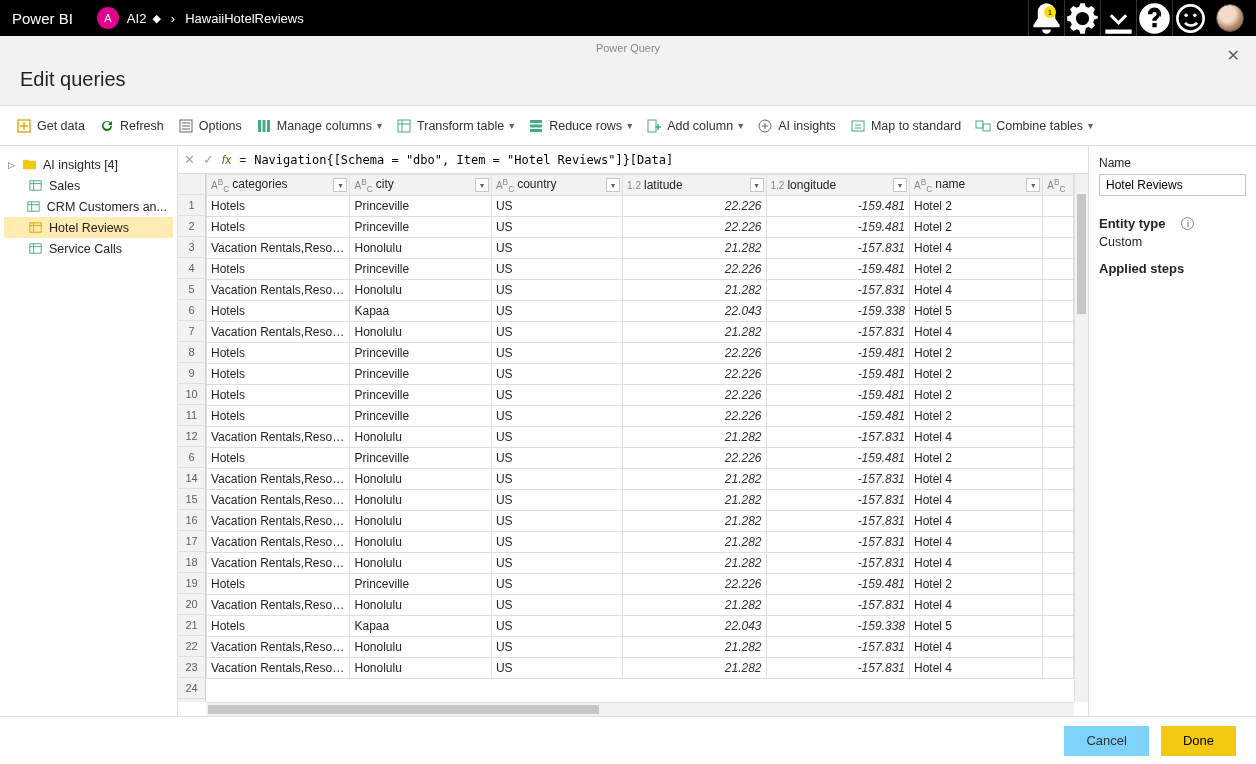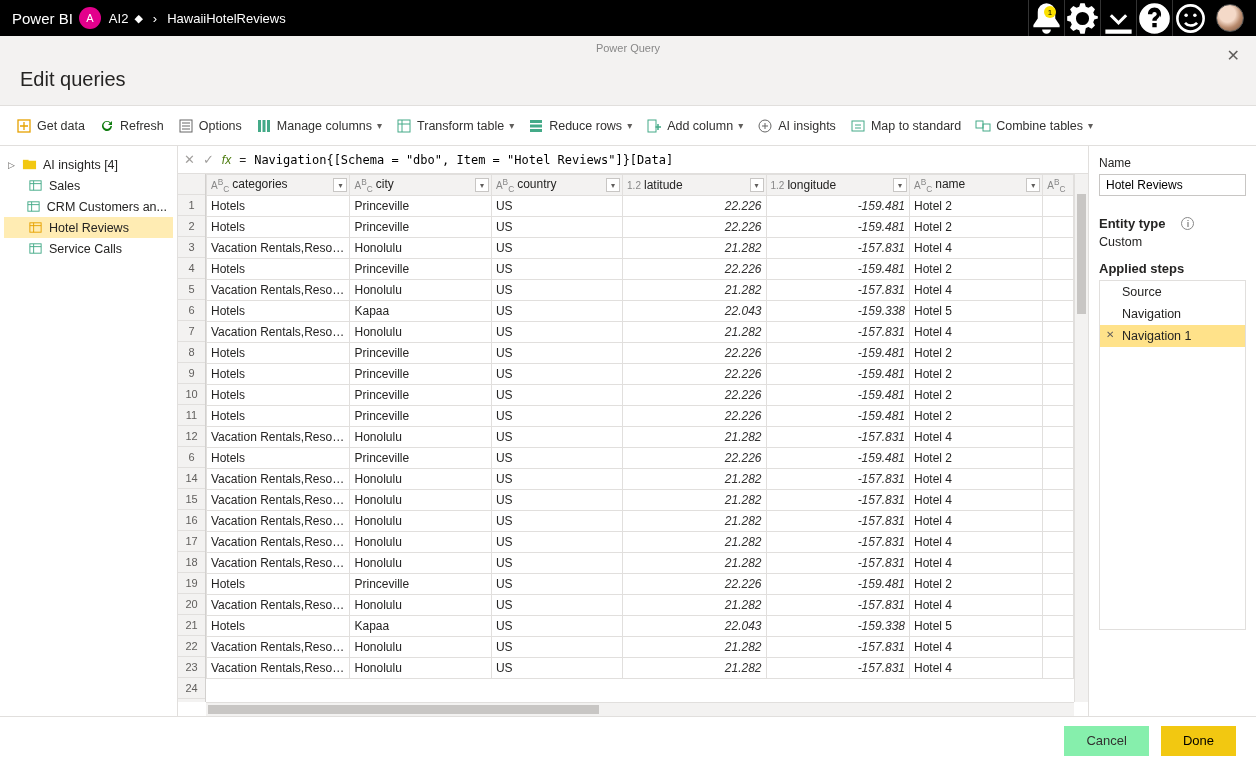--- a/index.html
+++ b/index.html
@@ -1,20 +1,20 @@
 <!DOCTYPE html>
 <html><head>
 <meta charset="utf-8">
 <style>
 * { box-sizing: border-box; margin: 0; padding: 0; font-family: "Segoe UI", Arial, sans-serif; }
 body { width: 1256px; height: 764px; background: #fff; overflow: hidden; font-size: 12px; color: #252423; }
 
 
 .topbar { height: 36px; background: #000; color: #fff; display: flex; align-items: center; padding: 0 12px; }
-.topbar .brand { font-size: 15px; margin-right: 6px; }
+.topbar .brand { font-size: 15px; margin-right: 24px; }
 .topbar .workspace-badge { width: 22px; height: 22px; border-radius: 50%; background: #e3008c; color:#fff; display:flex; align-items:center; justify-content:center; font-size:11px; margin-right:8px; }
 .topbar .ws-label { display:flex; align-items:center; gap:6px; font-size:13px; }
 .topbar .ws-label .diamond { font-size:11px; }
 .topbar .ws-label .chev { font-size:13px; margin:0 4px; }
 .topbar .spacer { flex:1; }
 .topbar .icon-btn { width:36px; height:36px; display:flex; align-items:center; justify-content:center; position:relative; border-left:1px solid #333; cursor:pointer; }
 .topbar .icon-btn svg { fill:#fff; }
 .topbar .badge-dot { position:absolute; top:6px; right:8px; width:12px; height:12px; border-radius:50%; background:#fce100; color:#000; font-size:8px; display:flex; align-items:center; justify-content:center; }
 .topbar .avatar { width:28px; height:28px; border-radius:50%; background: radial-gradient(circle at 40% 35%, #f4d9c8 35%, #b98b6e 60%, #6b4a36 100%); margin-left:8px; border:1px solid #555; }
 
@@ -67,21 +67,21 @@
 .right .hdr { font-size:13px; font-weight:600; margin:6px 0 4px; display:flex; align-items:center; gap:16px;}
 .right .val { font-size:12.5px; margin-bottom:12px; }
 .right .steps { border:1px solid #e1dfdd; height:350px; }
 .right .step { padding:4px 10px 4px 22px; position:relative; cursor:pointer; font-size:12.5px; }
 .right .step.sel { background:#ffe28a; }
 .right .step.sel::before { content:"✕"; position:absolute; left:6px; font-size:10px; color:#605e5c; }
 
 
 .footer { height:48px; border-top:1px solid #e1dfdd; display:flex; align-items:center; justify-content:flex-end; gap:12px; padding:0 20px; }
 .footer button { height:30px; padding:0 22px; font-size:13px; border:none; cursor:pointer; }
-.footer .cancel { background:#86efac; color:#323130; }
+.footer .cancel { background:#7dd3fc; color:#323130; }
 .footer .done { background:#f2c811; color:#000; }
 
 .info-icon { display:inline-flex; width:13px; height:13px; border:1px solid #888; border-radius:50%; align-items:center; justify-content:center; font-size:9px; color:#888; }
 </style>
 </head>
 <body>
 
 <div class="topbar">
   <span class="brand">Power BI</span>
   <span class="workspace-badge">A</span>
@@ -527,24 +527,19 @@
 
   <div class="right">
     <label>Name</label>
     <input class="name" value="Hotel Reviews" style="">
     <div class="hdr">
         <span>Entity type</span>
         <span class="info-icon">i</span>
       </div>
     <div class="val">Custom</div>
     <div class="hdr">Applied steps</div>
-    <div class="steps" id="steps">
-        <div class="step">Source</div>
-        <div class="step">Navigation</div>
-        <div class="step sel">Navigation 1</div>
-      </div>
   </div>
 </div>
 
 <div class="footer">
   <button class="cancel">Cancel</button>
   <button class="done">Done</button>
 </div>
 
 </body></html>

